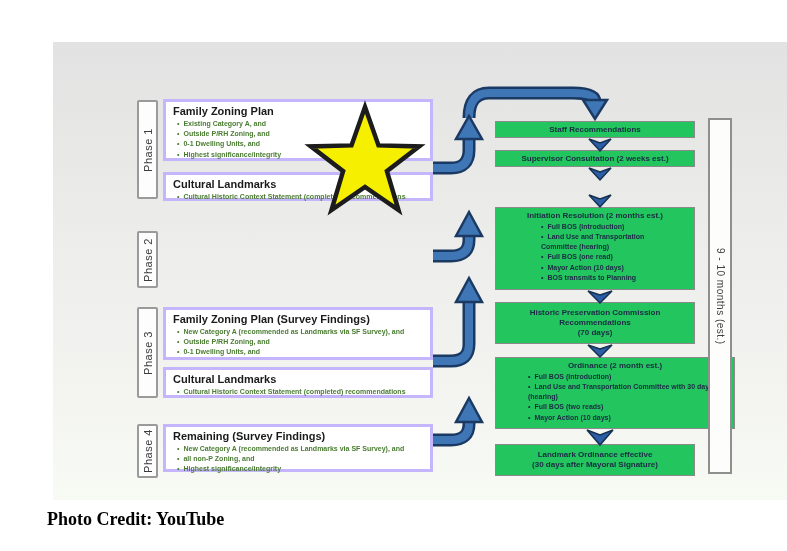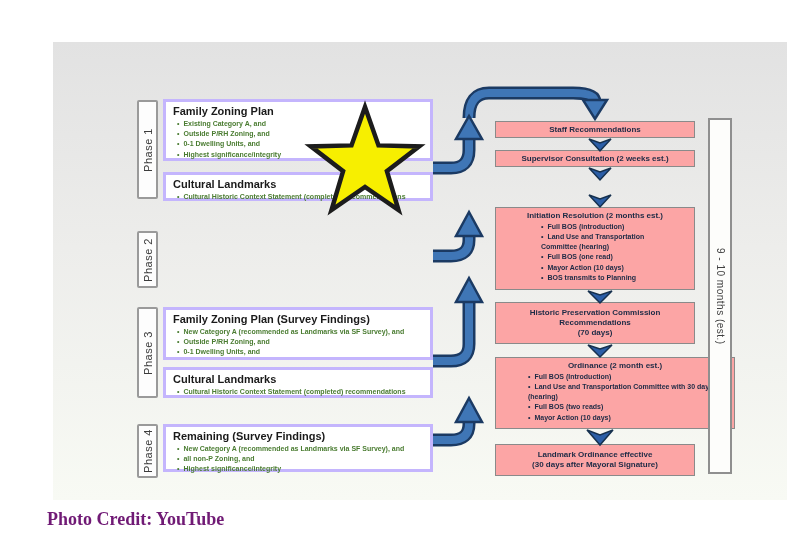--- a/index.html
+++ b/index.html
@@ -13,33 +13,33 @@
   .pbox span{writing-mode:vertical-rl;transform:rotate(180deg);font-size:11px;color:#3c3c3c;letter-spacing:.5px;}
   
   .lbox{position:absolute;background:#ffffff;border:3px solid #c4b5fd;box-sizing:border-box;
         padding:3px 6px 2px 7px;}
   .lbox-title{font-size:11px;font-weight:bold;color:#1a1a1a;line-height:1.15;}
   ul.bullets{margin:1px 0 0 0;padding:0 0 0 4px;list-style:none;}
   ul.bullets li{font-size:7px;line-height:1.48;}
   ul.bullets li::before{content:"•";margin-right:4px;}
   .green li{color:#4a7c31;font-weight:bold;}
   
-  .rbox{position:absolute;background:#fca5a5;border:1.5px solid #8a8a8a;box-sizing:border-box;
+  .rbox{position:absolute;background:#22c55e;border:1.5px solid #8a8a8a;box-sizing:border-box;
         color:#1c2a45;}
   .rbox.center{display:flex;flex-direction:column;align-items:center;justify-content:center;}
   .rbox-title{font-size:8px;font-weight:bold;text-align:center;line-height:1.25;}
   .rbox ul.bullets{padding-left:24px;margin-top:1px;}
   .rbox ul.bullets li{font-size:7px;font-weight:bold;color:#1c2a45;line-height:1.45;}
   
   .timeline{position:absolute;left:708px;top:118px;width:24px;height:356px;background:#fdfdfb;
             border:2px solid #8f8f8f;box-sizing:border-box;display:flex;align-items:center;justify-content:center;}
   .timeline span{writing-mode:vertical-rl;font-size:10px;color:#3f3f3f;letter-spacing:.5px;}
   .overlay{position:absolute;left:0;top:0;width:787px;height:551px;pointer-events:none;}
   .caption{position:absolute;left:47px;top:509px;font-family:"Liberation Serif",serif;
-           font-weight:bold;font-size:18px;color:#701a75;}
+           font-weight:bold;font-size:18px;color:#000000;}
 </style>
 </head>
 <body>
 
 <div id="screen">
   <div class="slide-bg"></div>
 
   <div class="pbox" style="left:137px;top:100px;height:99px">
     <span>Phase 1</span>
   </div>

